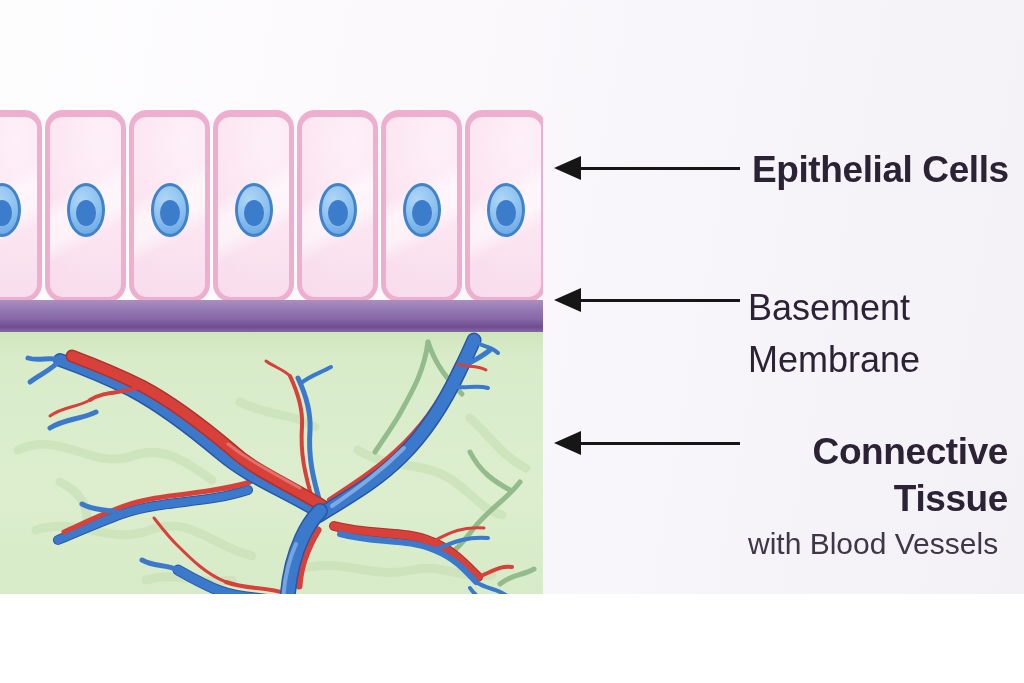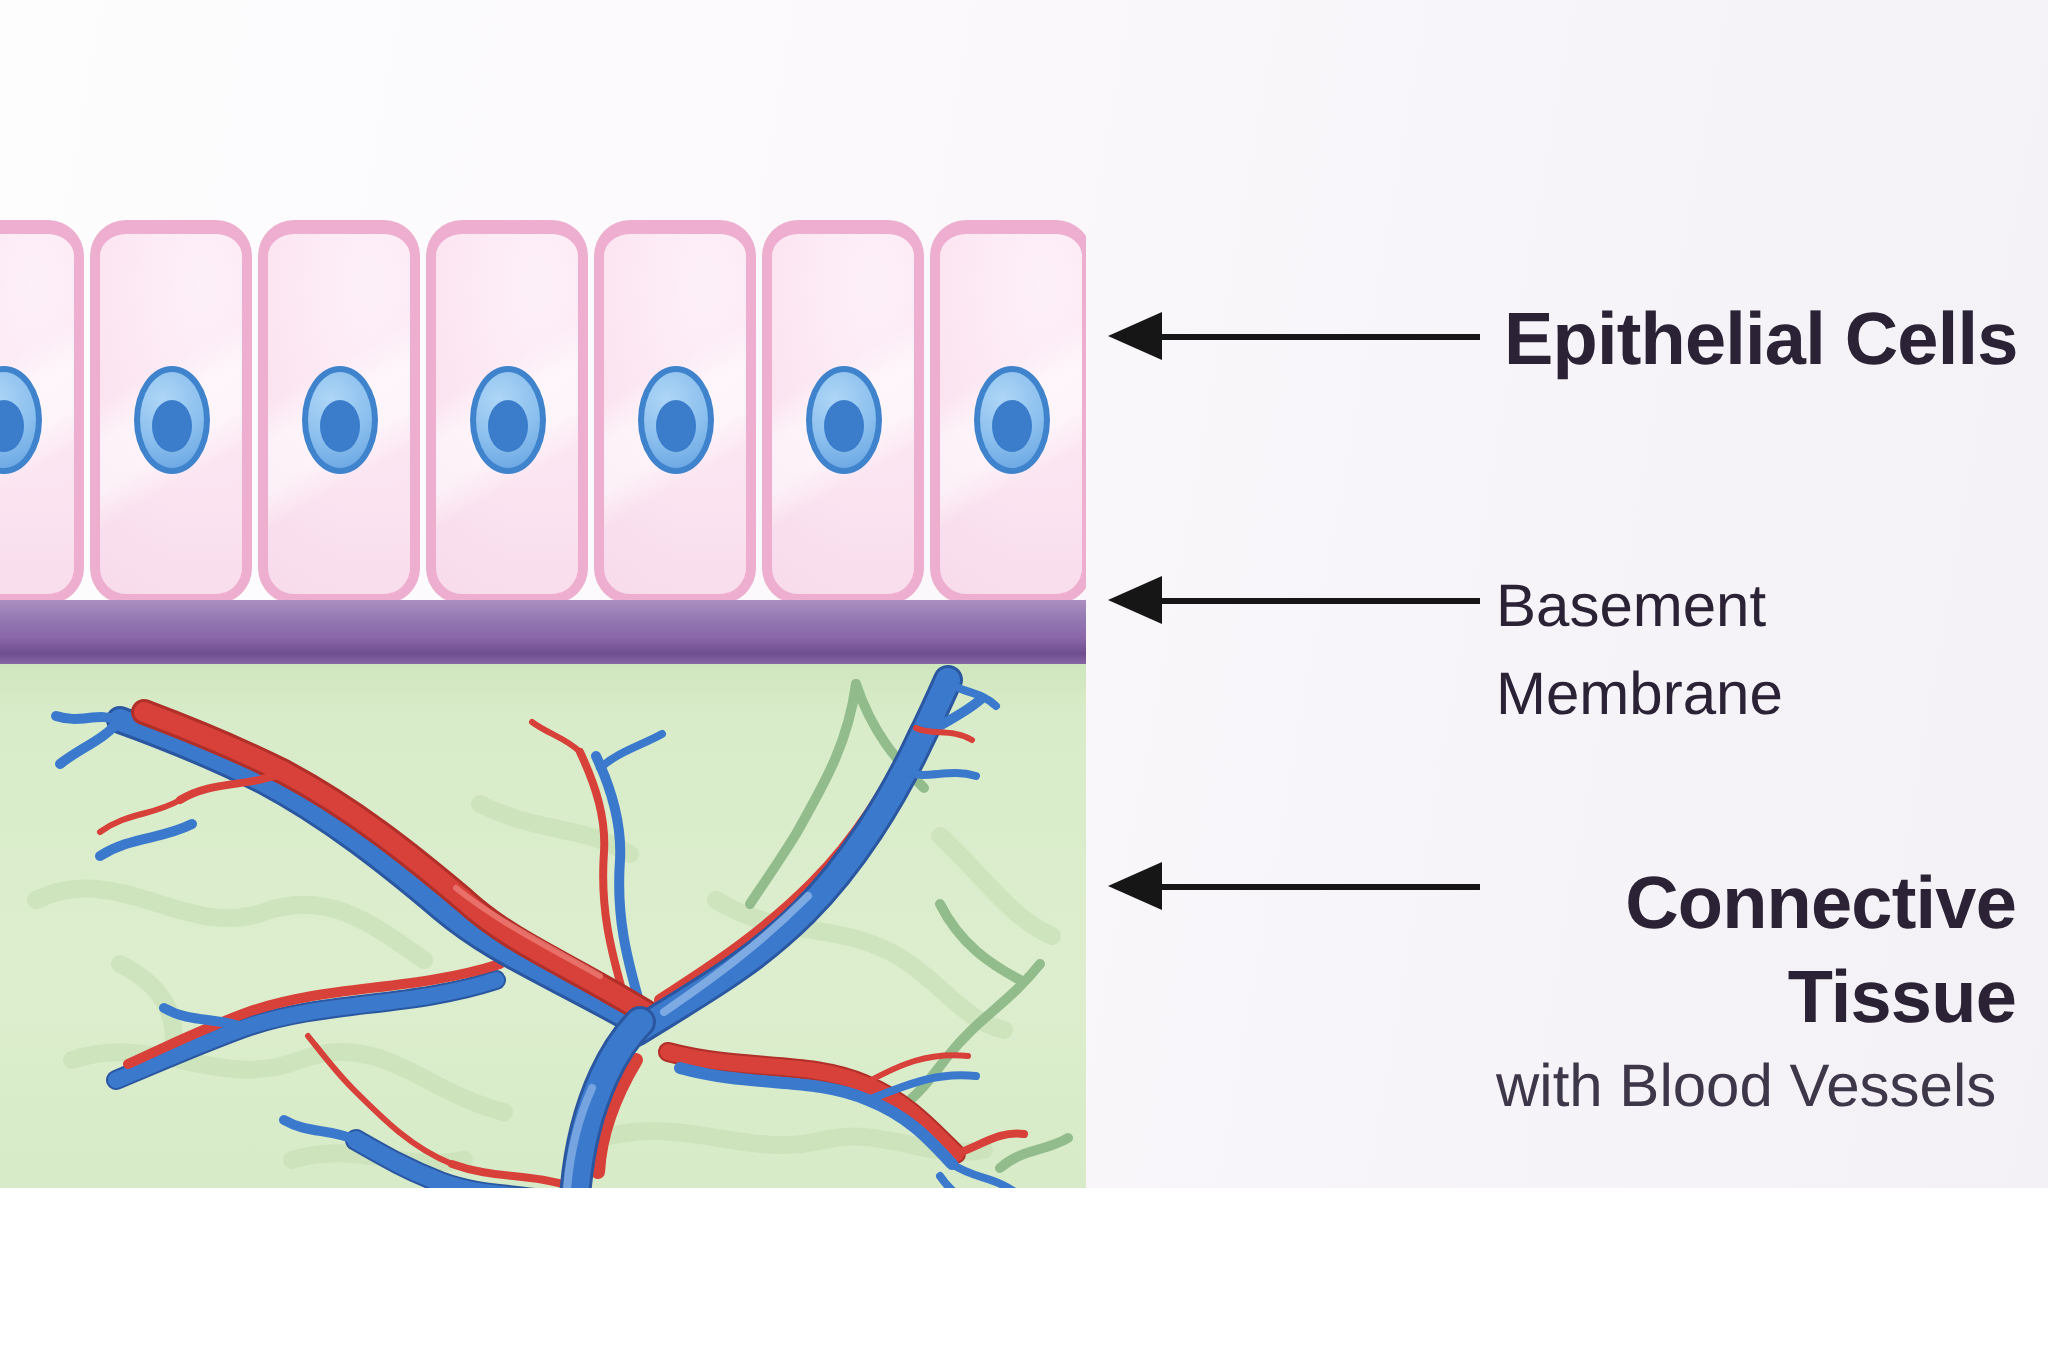--- a/index.html
+++ b/index.html
@@ -52,21 +52,21 @@
   .grv{stroke:var(--green-vessel);opacity:.9;}
   .vn{stroke:var(--vein);} .vnd{stroke:var(--vein-dark);} .vnl{stroke:var(--vein-light);}
   .ar{stroke:var(--artery);} .ard{stroke:var(--artery-dark);} .arl{stroke:var(--artery-light);}
   
   .arrow{position:absolute;height:24px;}
   .arrow .shaft{position:absolute;left:22px;right:0;top:50%;height:3px;margin-top:-1.5px;background:var(--arrow);}
   .arrow .head{position:absolute;left:0;top:0;width:0;height:0;
     border-top:12px solid transparent;border-bottom:12px solid transparent;border-right:27px solid var(--arrow);}
   .label-lg{position:absolute;font-size:37px;font-weight:600;color:var(--text-dark);letter-spacing:-0.4px;line-height:1.28;white-space:nowrap;}
   .label-wrap{white-space:normal;text-align:right;}
-  .label-md{position:absolute;font-size:30px;font-weight:500;color:var(--text-dark);line-height:1.45;width:230px;}
+  .label-md{position:absolute;font-size:36px;font-weight:500;color:var(--text-dark);line-height:1.45;width:230px;}
   .label-sub{position:absolute;font-size:30px;font-weight:400;color:var(--text-soft);white-space:nowrap;}
 </style>
 </head>
 <body>
 
 <div class="page">
 
   <div class="illustration">
 
     <div class="cells-row">

